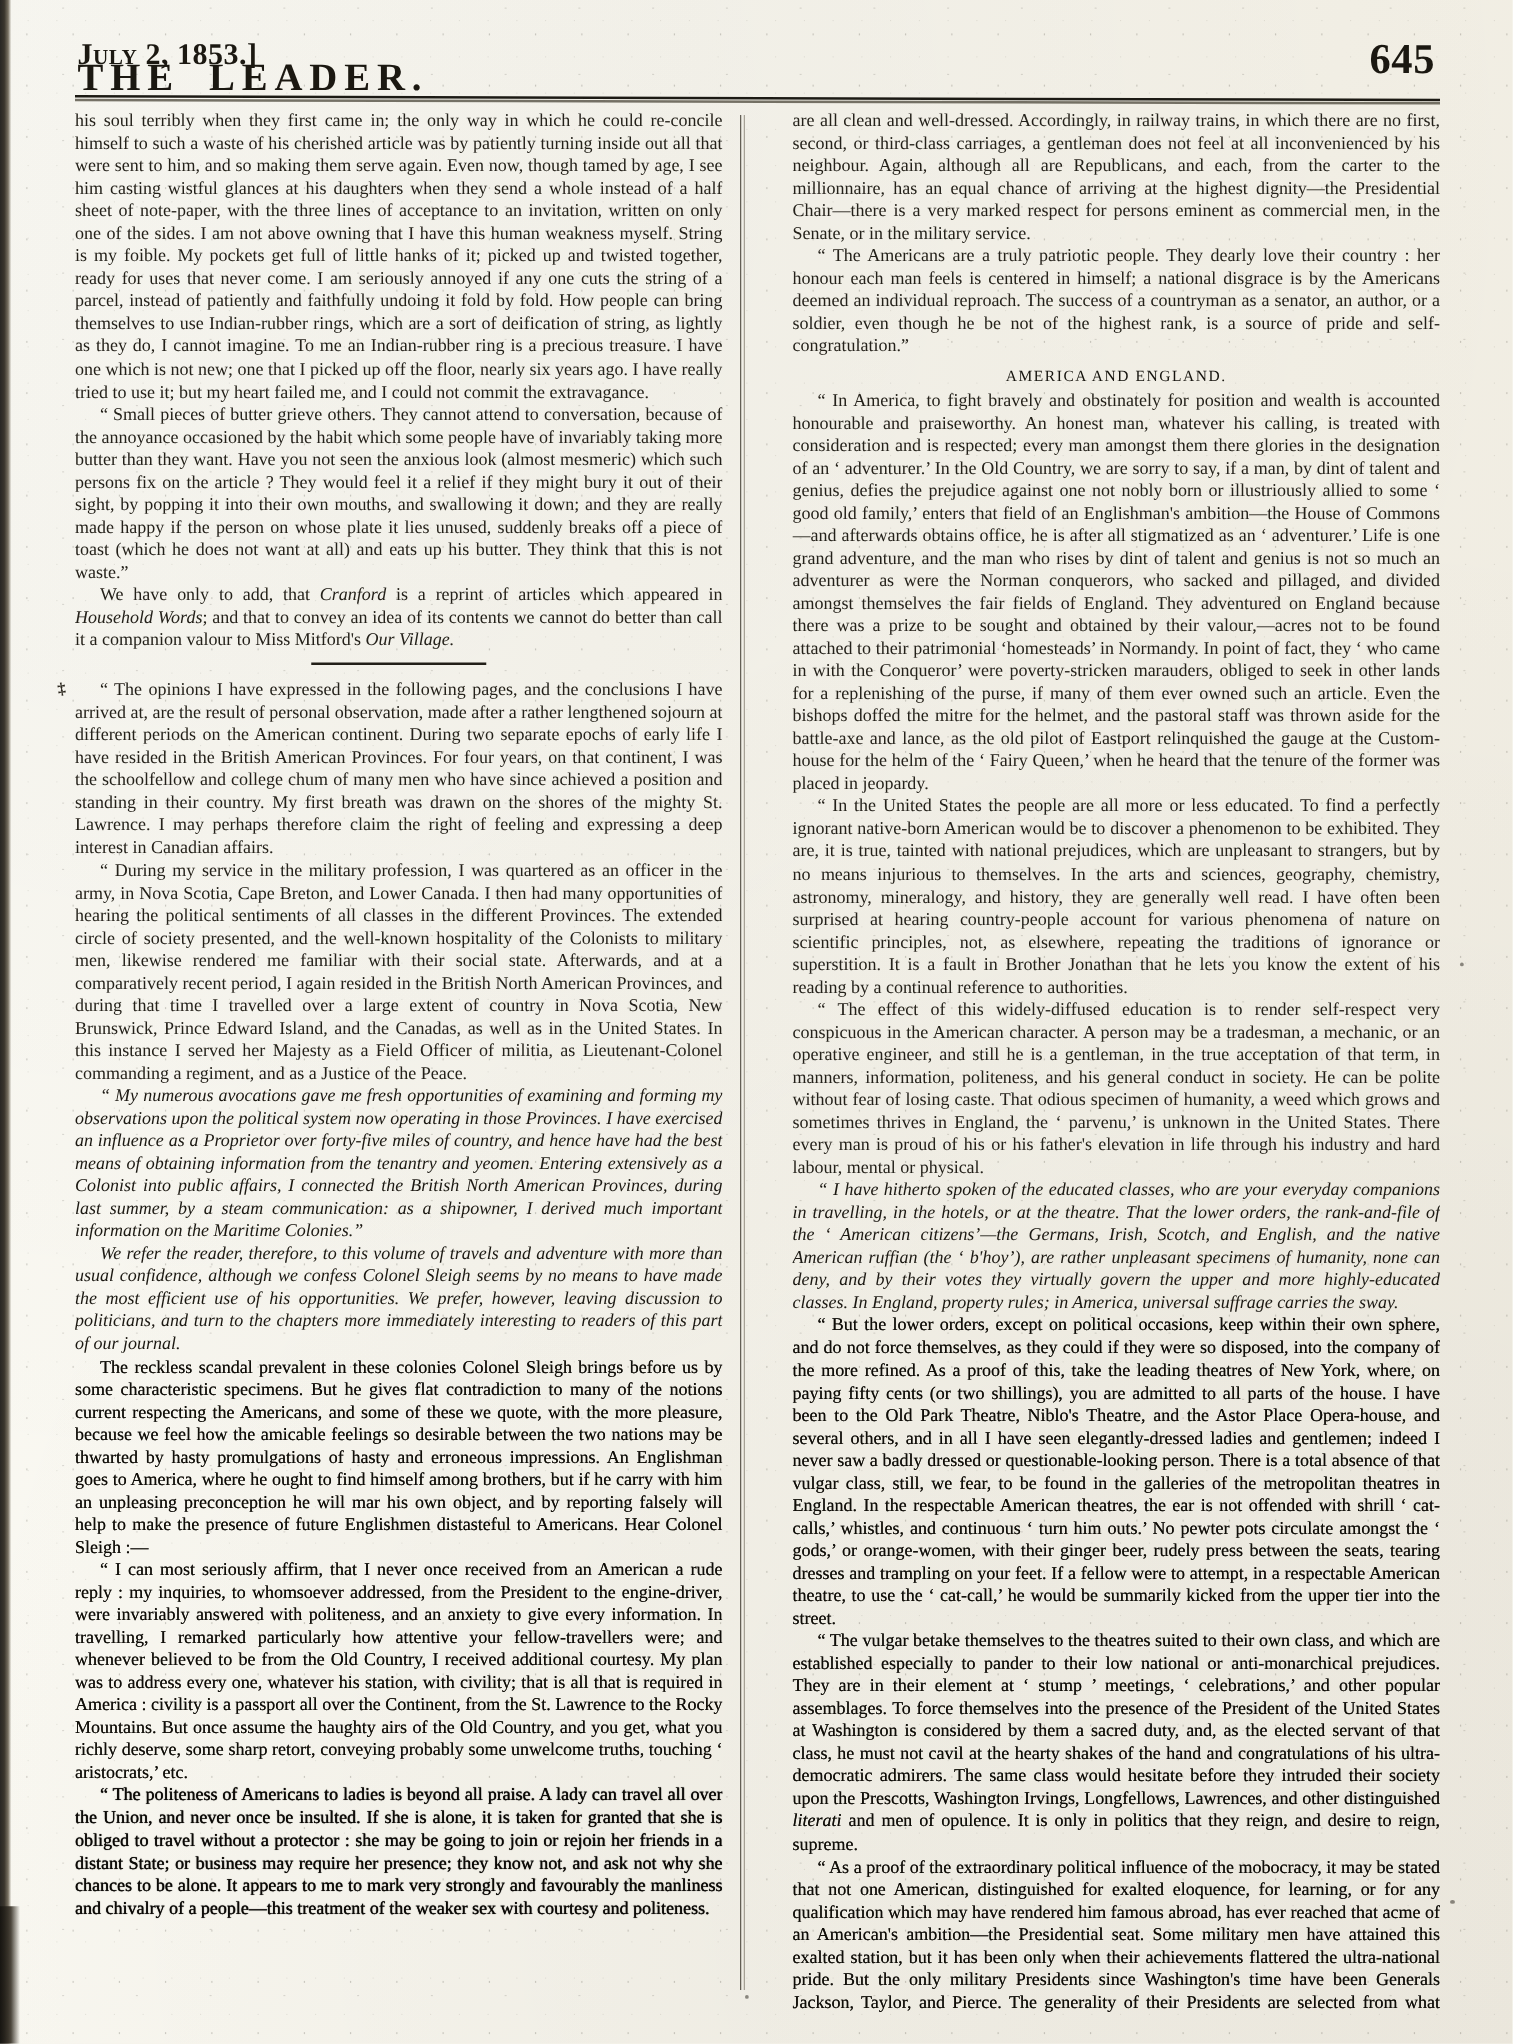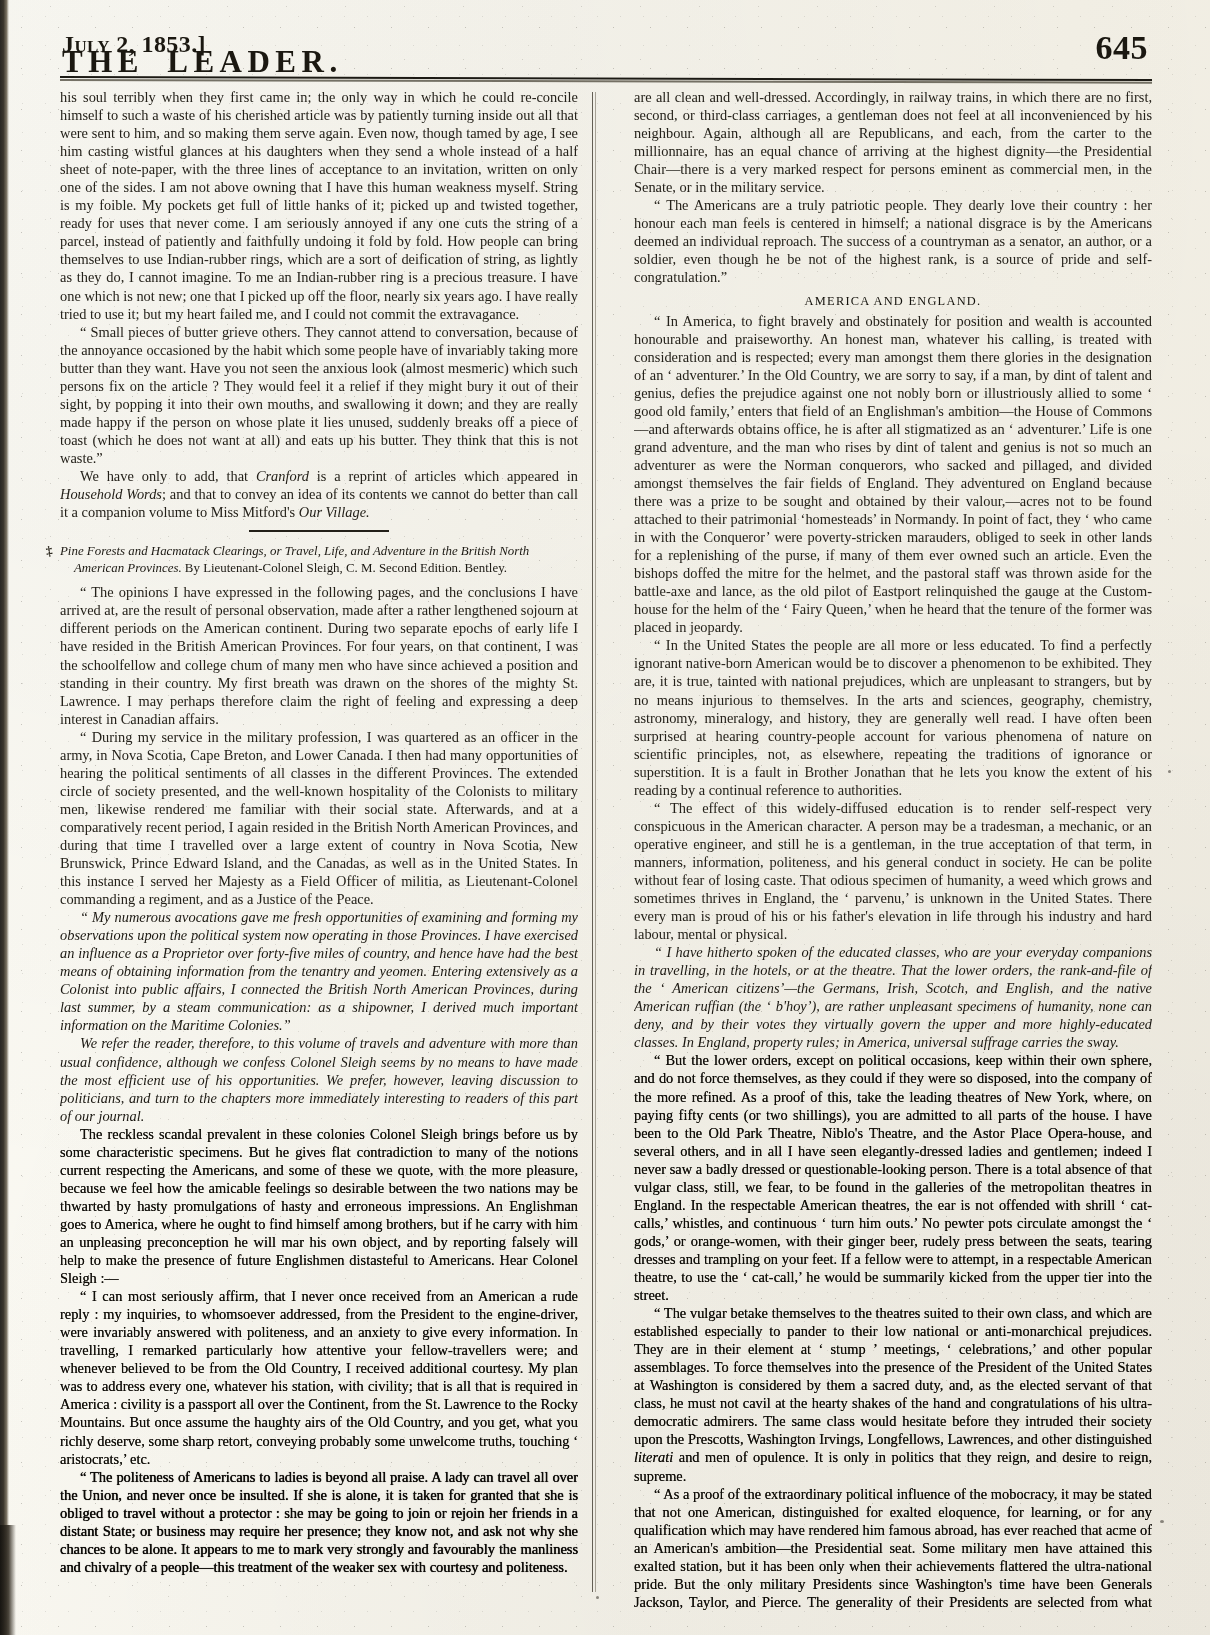--- a/index.html
+++ b/index.html
@@ -236,26 +236,25 @@
   <div class="col-rule b"></div>
 
   <div class="cols">
 
     <div class="col col-left">
 
       <p class="noindent ink-light">his soul terribly when they first came in; the only way in which he could re-concile himself to such a waste of his cherished article was by patiently turning inside out all that were sent to him, and so making them serve again. Even now, though tamed by age, I see him casting wistful glances at his daughters when they send a whole instead of a half sheet of note-paper, with the three lines of acceptance to an invitation, written on only one of the sides. I am not above owning that I have this human weakness myself. String is my foible. My pockets get full of little hanks of it; picked up and twisted together, ready for uses that never come. I am seriously annoyed if any one cuts the string of a parcel, instead of patiently and faithfully undoing it fold by fold. How people can bring themselves to use Indian-rubber rings, which are a sort of deification of string, as lightly as they do, I cannot imagine. To me an Indian-rubber ring is a precious treasure. I have one which is not new; one that I picked up off the floor, nearly six years ago. I have really tried to use it; but my heart failed me, and I could not commit the extravagance.</p>
 
       <p class="indent ink-light">“ Small pieces of butter grieve others. They cannot attend to conversation, because of the annoyance occasioned by the habit which some people have of invariably taking more butter than they want. Have you not seen the anxious look (almost mesmeric) which such persons fix on the article ? They would feel it a relief if they might bury it out of their sight, by popping it into their own mouths, and swallowing it down; and they are really made happy if the person on whose plate it lies unused, suddenly breaks off a piece of toast (which he does not want at all) and eats up his butter. They think that this is not waste.”</p>
 
-      <p class="indent ink-light"><span>We have only to add, that </span><em>Cranford</em><span> is a reprint of articles which appeared in </span><em>Household Words</em><span>; and that to convey an idea of its contents we cannot do better than call it a companion volume to Miss Mitford's </span><em>Our Village.</em></p>
+      <p class="indent ink-light"><span>We have only to add, that </span><em>Cranford</em><span> is a reprint of articles which appeared in </span><em>Household Words</em><span>; and that to convey an idea of its contents we cannot do better than call it a companion valour to Miss Mitford's </span><em>Our Village.</em></p>
 
       <div class="sec-divider"></div>
 
 
-      <p class="cite"><span>Pine Forests and Hacmatack Clearings, or Travel, Life, and Adventure in the British North American Provinces.</span><span class="rom"> By Lieutenant-Colonel Sleigh, C. M. Second Edition. Bentley.</span></p>
 
 
       <p class="indent ink-light">“ The opinions I have expressed in the following pages, and the conclusions I have arrived at, are the result of personal observation, made after a rather lengthened sojourn at different periods on the American continent. During two separate epochs of early life I have resided in the British American Provinces. For four years, on that continent, I was the schoolfellow and college chum of many men who have since achieved a position and standing in their country. My first breath was drawn on the shores of the mighty St. Lawrence. I may perhaps therefore claim the right of feeling and expressing a deep interest in Canadian affairs.</p>
 
       <p class="indent ink-light">“ During my service in the military profession, I was quartered as an officer in the army, in Nova Scotia, Cape Breton, and Lower Canada. I then had many opportunities of hearing the political sentiments of all classes in the different Provinces. The extended circle of society presented, and the well-known hospitality of the Colonists to military men, likewise rendered me familiar with their social state. Afterwards, and at a comparatively recent period, I again resided in the British North American Provinces, and during that time I travelled over a large extent of country in Nova Scotia, New Brunswick, Prince Edward Island, and the Canadas, as well as in the United States. In this instance I served her Majesty as a Field Officer of militia, as Lieutenant-Colonel commanding a regiment, and as a Justice of the Peace.</p>
 
       <p class="indent ink-mid">“ My numerous avocations gave me fresh opportunities of examining and forming my observations upon the political system now operating in those Provinces. I have exercised an influence as a Proprietor over forty-five miles of country, and hence have had the best means of obtaining information from the tenantry and yeomen. Entering extensively as a Colonist into public affairs, I connected the British North American Provinces, during last summer, by a steam communication: as a shipowner, I derived much important information on the Maritime Colonies.”</p>
 
       <p class="indent ink-mid">We refer the reader, therefore, to this volume of travels and adventure with more than usual confidence, although we confess Colonel Sleigh seems by no means to have made the most efficient use of his opportunities. We prefer, however, leaving discussion to politicians, and turn to the chapters more immediately interesting to readers of this part of our journal.</p>
 

